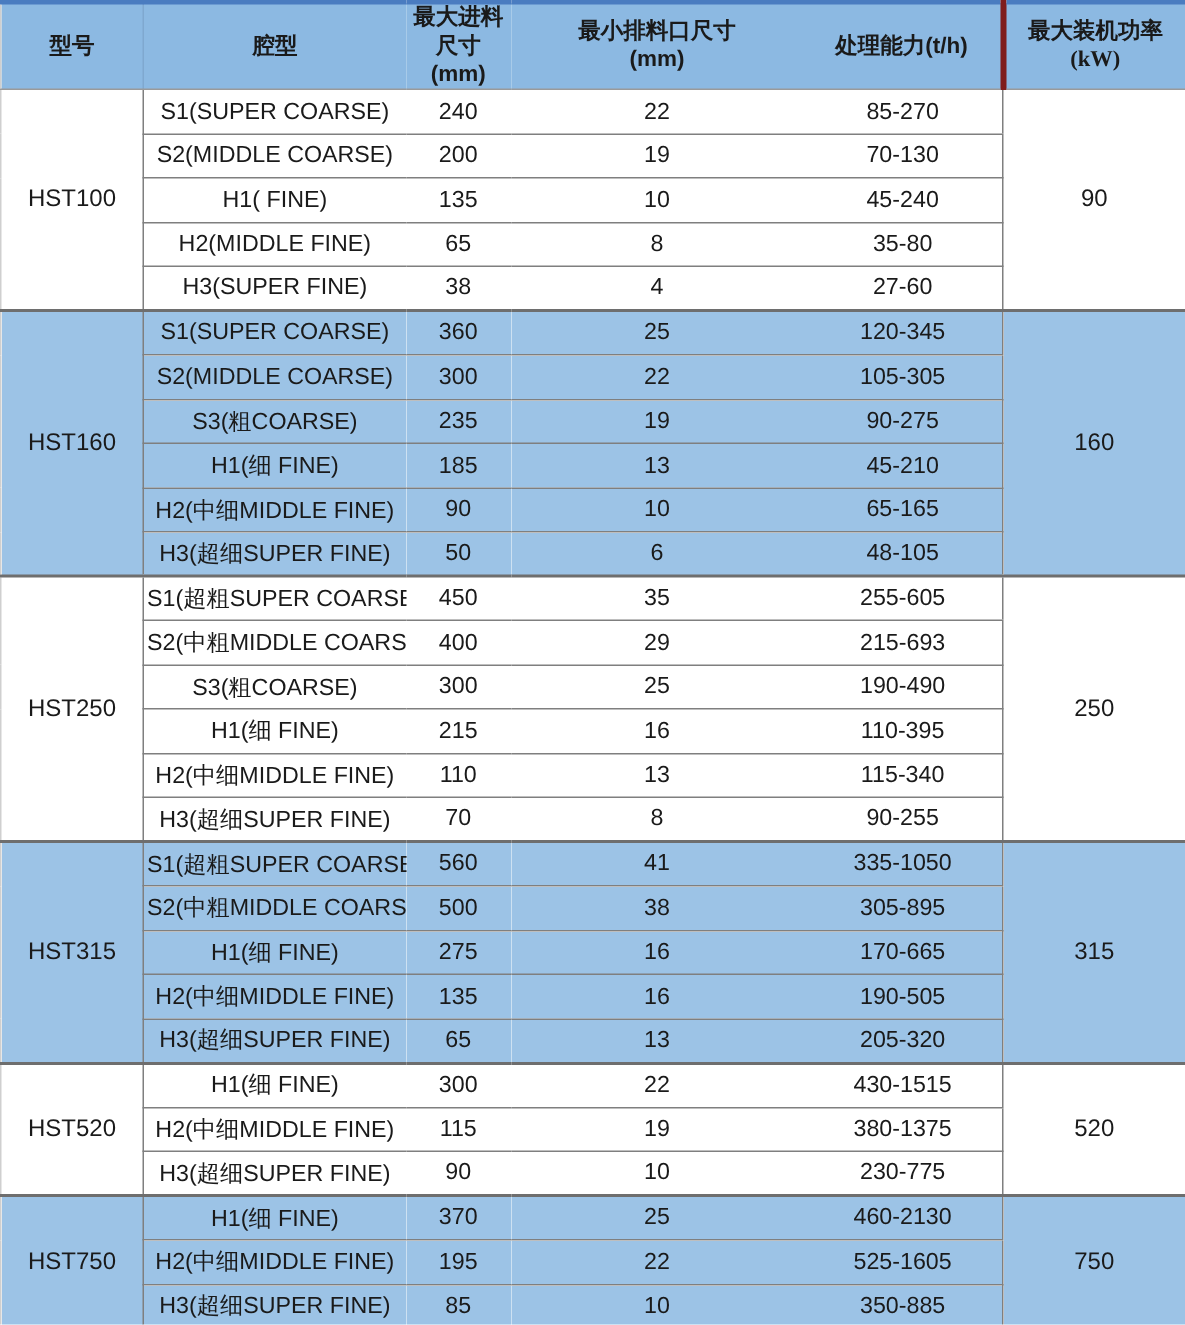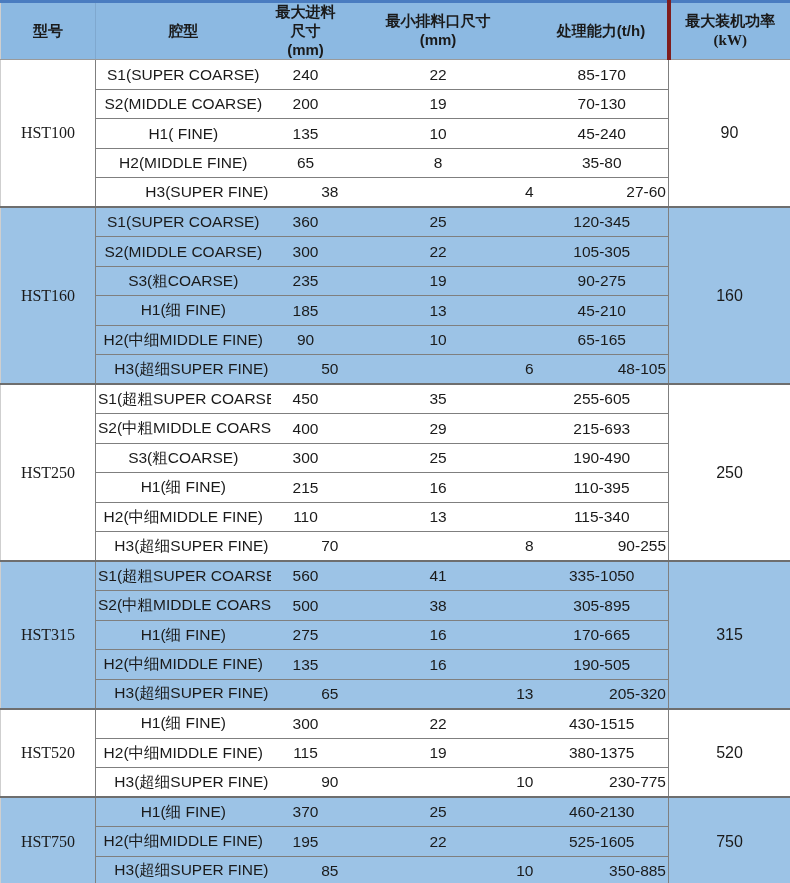--- a/index.html
+++ b/index.html
@@ -50,28 +50,27 @@
     vertical-align:middle;
     padding:0 2px;
     overflow:hidden;
     white-space:nowrap;
   }
   tbody td.mid{border-bottom:1px solid var(--grid-line);}
   tbody td.model-cell{
     border-right:1px solid var(--grid-line);
     border-bottom:2px solid var(--group-line);
     font-size:16px;
-    font-family:Liberation Serif, serif;
   }
   tbody td.power-cell{
     border-left:1px solid var(--grid-line);
     border-bottom:2px solid var(--group-line);
     font-size:16px;
   }
-  tbody tr.group-end td.mid{border-bottom:2px solid var(--group-line);text-align:right;}
+  tbody tr.group-end td.mid{border-bottom:2px solid var(--group-line);}
   tbody tr.white td{background:var(--group-white);}
   tbody tr.blue td{background:var(--group-blue);}
 </style>
 </head>
 <body>
 
 <table class="spec">
   <colgroup>
     <col class="c-model">
     <col class="c-cavity">
@@ -92,21 +91,21 @@
       <th class="h-power">最大装机功率
 (kW)</th>
     </tr>
   </thead>
   <tbody>
       <tr class="white">
         <td class="model-cell" rowspan="5">HST100</td>
         <td class="mid cavity-cell">S1(SUPER COARSE)</td>
         <td class="mid feed-cell">240</td>
         <td class="mid discharge-cell">22</td>
-        <td class="mid capacity-cell">85-170</td>
+        <td class="mid capacity-cell">85-270</td>
         <td class="power-cell" rowspan="5">90</td>
       </tr>
       <tr class="white">
         <td class="mid cavity-cell">S2(MIDDLE COARSE)</td>
         <td class="mid feed-cell">200</td>
         <td class="mid discharge-cell">19</td>
         <td class="mid capacity-cell">70-130</td>
       </tr>
       <tr class="white">
         <td class="mid cavity-cell">H1( FINE)</td>

